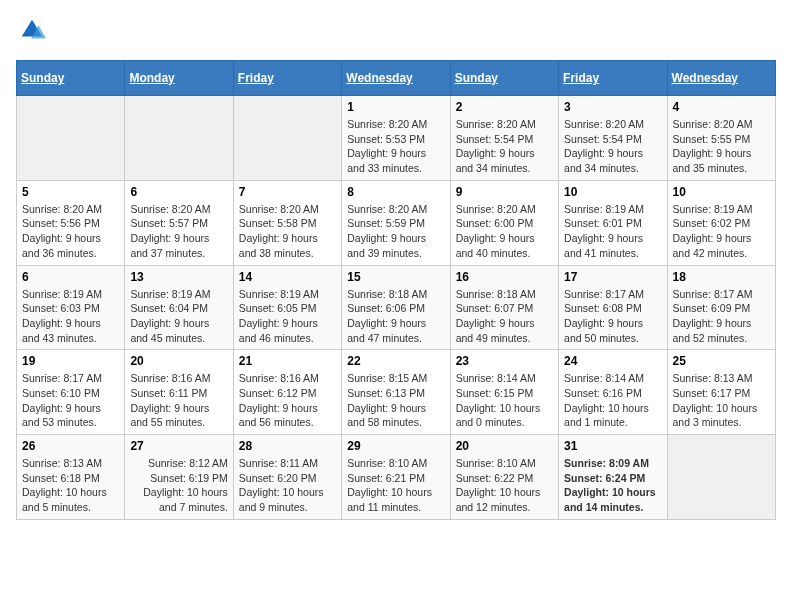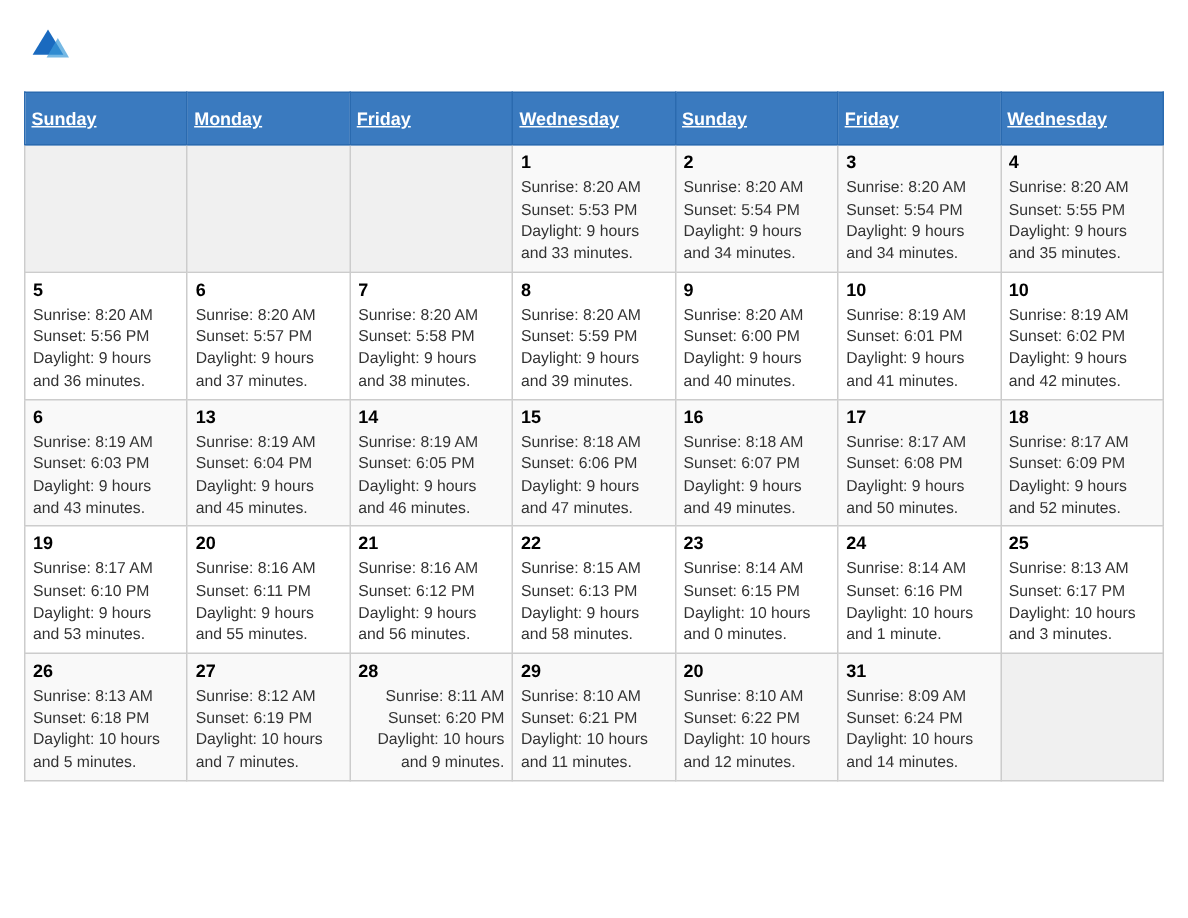--- a/index.html
+++ b/index.html
@@ -284,44 +284,44 @@
       </tr>
       <tr>
         <td>
           <span class="day-number">26</span>
           <div class="day-info" style="white-space: pre-line;">Sunrise: 8:13 AM
 Sunset: 6:18 PM
 Daylight: 10 hours and 5 minutes.</div>
         </td>
         <td>
           <span class="day-number">27</span>
-          <div class="day-info" style="white-space: pre-line;">Sunrise: 8:12 AM
+          <div class="day-info" style="white-space: pre-line; text-align: right;">Sunrise: 8:12 AM
 Sunset: 6:19 PM
 Daylight: 10 hours and 7 minutes.</div>
         </td>
         <td>
           <span class="day-number">28</span>
-          <div class="day-info" style="white-space: pre-line; text-align: right;">Sunrise: 8:11 AM
+          <div class="day-info" style="white-space: pre-line;">Sunrise: 8:11 AM
 Sunset: 6:20 PM
 Daylight: 10 hours and 9 minutes.</div>
         </td>
         <td>
           <span class="day-number">29</span>
           <div class="day-info" style="white-space: pre-line;">Sunrise: 8:10 AM
 Sunset: 6:21 PM
 Daylight: 10 hours and 11 minutes.</div>
         </td>
         <td>
           <span class="day-number">20</span>
           <div class="day-info" style="white-space: pre-line;">Sunrise: 8:10 AM
 Sunset: 6:22 PM
 Daylight: 10 hours and 12 minutes.</div>
         </td>
         <td>
           <span class="day-number">31</span>
-          <div class="day-info" style="white-space: pre-line;">Sunrise: 8:09 AM
+          <div class="day-info" style="white-space: pre-line; font-weight: bold;">Sunrise: 8:09 AM
 Sunset: 6:24 PM
 Daylight: 10 hours and 14 minutes.</div>
         </td>
         <td class="empty-cell"></td>
       </tr>
     </tbody>
 </table>
 
 </body></html>

